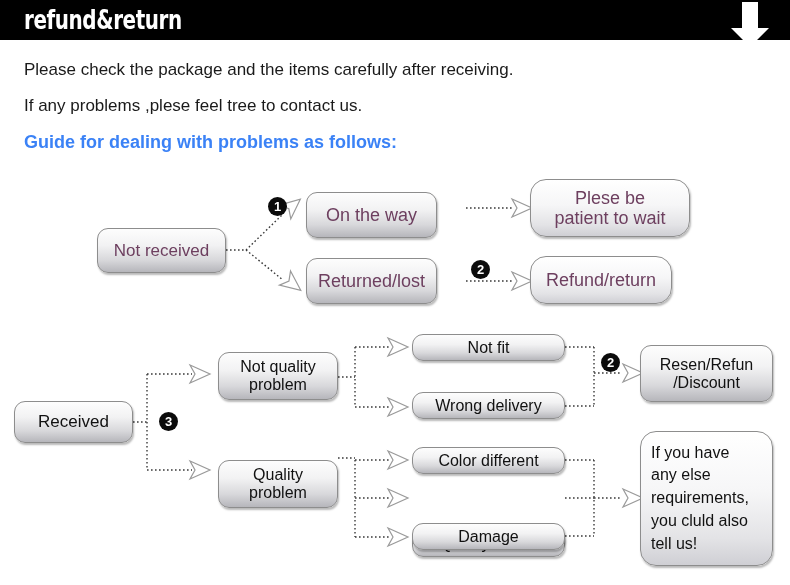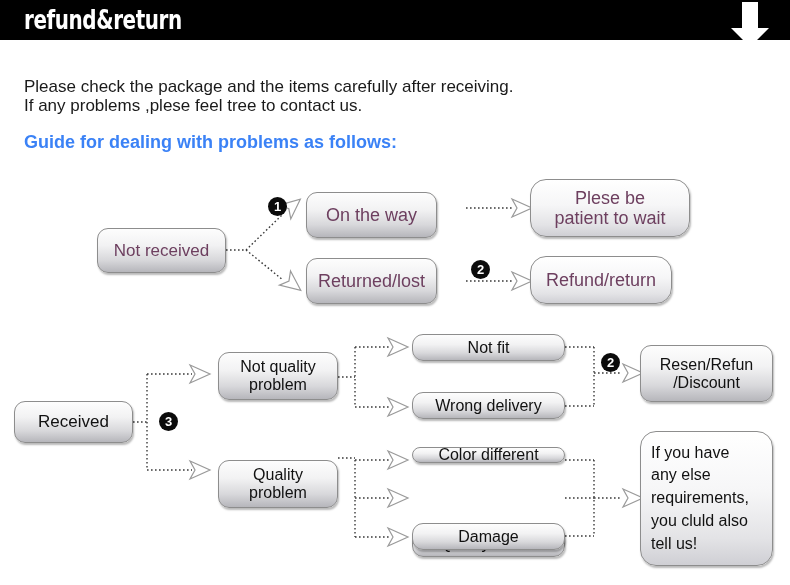--- a/index.html
+++ b/index.html
@@ -22,21 +22,21 @@
     letter-spacing:-0.5px;
     transform:scaleX(0.82);transform-origin:left center;
     white-space:nowrap;
   }
   .header-arrow{position:absolute;left:728px;top:2px;width:44px;height:46px;}
 
   
   .intro-line{
     position:absolute;font-size:17px;color:#1a1a1a;white-space:nowrap;
   }
-  .intro-1{left:24px;top:60px;margin-top:17px;}
+  .intro-1{left:24px;top:60px;}
   .intro-2{left:24px;top:96px;}
   .intro-title{
     position:absolute;left:24px;top:132px;
     font-size:18px;font-weight:bold;color:#3b82f6;white-space:nowrap;
   }
 
   
   .fbox{
     position:absolute;box-sizing:border-box;
     display:flex;align-items:center;justify-content:center;
@@ -165,21 +165,21 @@
   <div class="fbox dark" style="left:218px;top:352px;width:120px;height:48px;font-size:16px;">Not quality
 problem</div>
 
   <div class="fbox dark" style="left:218px;top:434px;width:120px;height:48px;font-size:16px;margin-top:26px;">Quality
 problem</div>
 
   <div class="fbox dark" style="left:412px;top:334px;width:153px;height:27px;font-size:16px;">Not fit</div>
 
   <div class="fbox dark" style="left:412px;top:392px;width:153px;height:27px;font-size:16px;">Wrong delivery</div>
 
-  <div class="fbox dark" style="left:412px;top:447px;width:153px;height:16px;font-size:16px;">Color different</div>
+  <div class="fbox dark" style="left:412px;top:447px;width:153px;height:27px;font-size:16px;">Color different</div>
 
   <div class="fbox dark" style="left:412px;top:485px;width:153px;height:27px;font-size:16px;margin-top:45px;">Quality defect</div>
 
   <div class="fbox dark" style="left:412px;top:523px;width:153px;height:27px;font-size:16px;">Damage</div>
 
   <div class="fbox dark" style="left:640px;top:345px;width:133px;height:57px;font-size:16px;">Resen/Refun
 /Discount</div>
 
   <div class="fbox dark left-align soft" style="left:640px;top:431px;width:133px;height:135px;font-size:16px;padding:6px 0 6px 10px;line-height:1.42;">If you have
 any else

